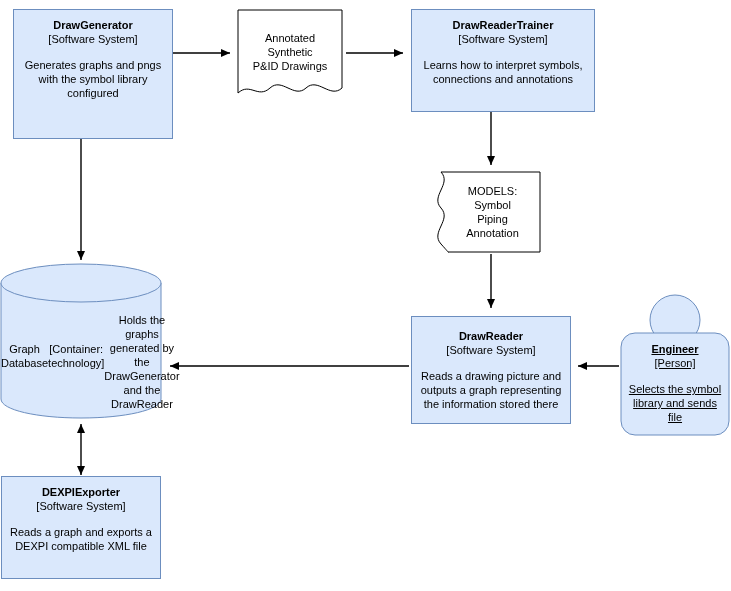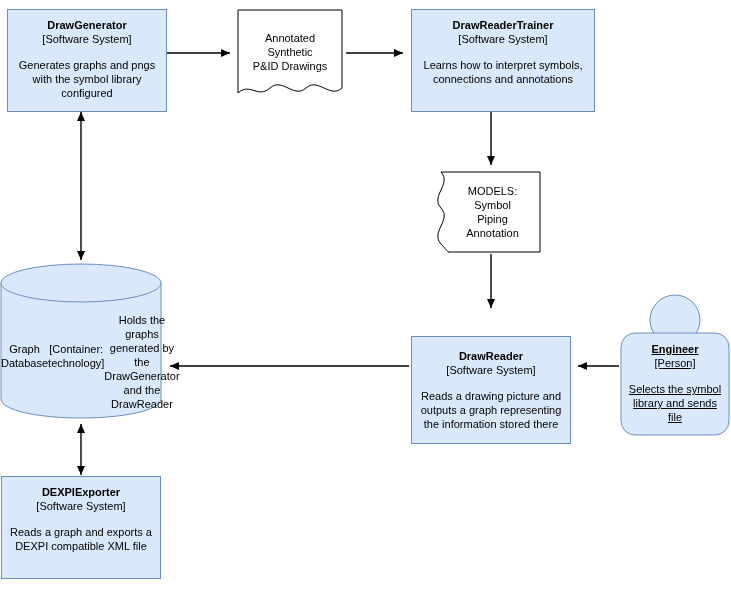--- a/index.html
+++ b/index.html
@@ -115,21 +115,21 @@
     <line x1="162" y1="53" x2="230" y2="53" stroke="#000000" stroke-width="1.4" marker-end="url(#arrowhead)"></line>
     <line x1="346" y1="53" x2="403" y2="53" stroke="#000000" stroke-width="1.4" marker-end="url(#arrowhead)"></line>
     <line x1="491" y1="110" x2="491" y2="165" stroke="#000000" stroke-width="1.4" marker-end="url(#arrowhead)"></line>
     <line x1="491" y1="254" x2="491" y2="308" stroke="#000000" stroke-width="1.4" marker-end="url(#arrowhead)"></line>
     <line x1="409" y1="366" x2="170" y2="366" stroke="#000000" stroke-width="1.4" marker-end="url(#arrowhead)"></line>
     <line x1="619" y1="366" x2="578" y2="366" stroke="#000000" stroke-width="1.4" marker-end="url(#arrowhead)"></line>
     <line x1="81" y1="112" x2="81" y2="260" stroke="#000000" stroke-width="1.4" marker-end="url(#arrowhead)" marker-start="url(#arrowhead-start)"></line>
     <line x1="81" y1="424" x2="81" y2="475" stroke="#000000" stroke-width="1.4" marker-end="url(#arrowhead)" marker-start="url(#arrowhead-start)"></line>
   </svg>
 
-  <div class="node box" style="left:7px; top:9px; width:160px; height:103px;">
+  <div class="node box" style="left:13px; top:9px; width:160px; height:130px;">
     <div class="title">DrawGenerator</div>
     <div class="subtitle">[Software System]</div>
     <div class="desc">Generates graphs and pngs with the symbol library configured</div>
   </div>
 
   <div class="doc-label" style="left:238px; top:22px; width:104px; height:60px;">
     <div>Annotated</div>
     <div>Synthetic</div>
     <div>P&amp;ID Drawings</div>
   </div>
@@ -146,21 +146,21 @@
     <div>Piping</div>
     <div>Annotation</div>
   </div>
 
   <div class="cyl-text" style="left:1px; top:308px; width:160px; height:95px;">
     <div class="subtitle">Graph Database</div>
     <div class="subtitle">[Container: technology]</div>
     <div class="desc">Holds the graphs generated by the DrawGenerator and the DrawReader</div>
   </div>
 
-  <div class="node box" style="left:411px; top:316px; width:160px; height:108px; padding-top:12px;margin-top:20px;">
+  <div class="node box" style="left:411px; top:316px; width:160px; height:108px; padding-top:12px;">
     <div class="title">DrawReader</div>
     <div class="subtitle">[Software System]</div>
     <div class="desc">Reads a drawing picture and outputs a graph representing the information stored there</div>
   </div>
 
   <div class="person-text" style="left:625px; top:342px; width:100px; height:90px;">
     <div class="title">Engineer</div>
     <div class="subtitle">[Person]</div>
     <div class="desc">Selects the symbol library and sends file</div>
   </div>

